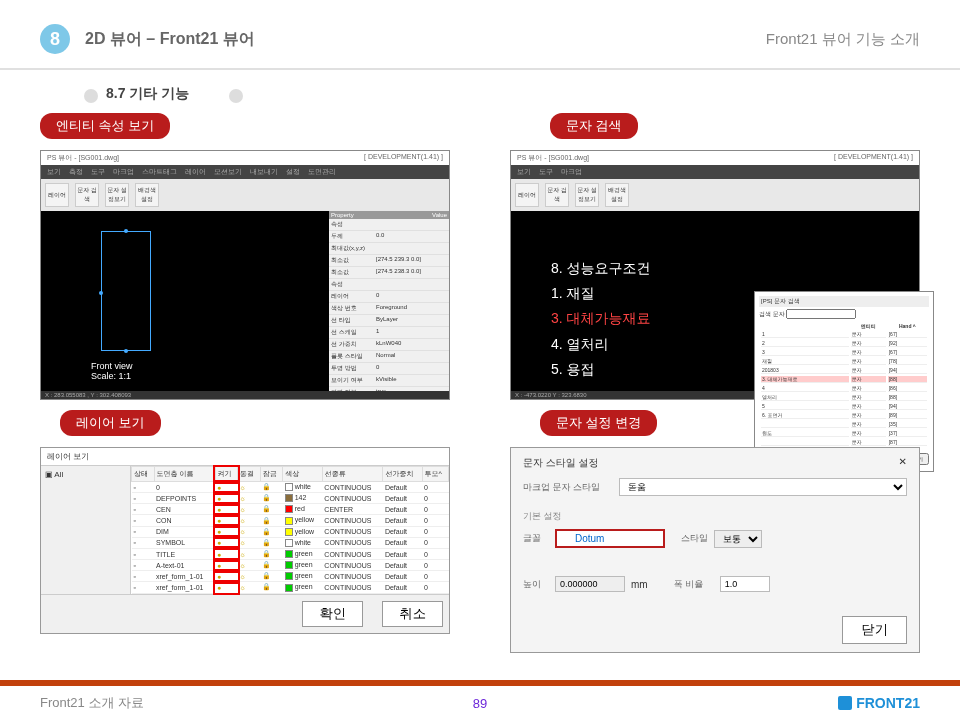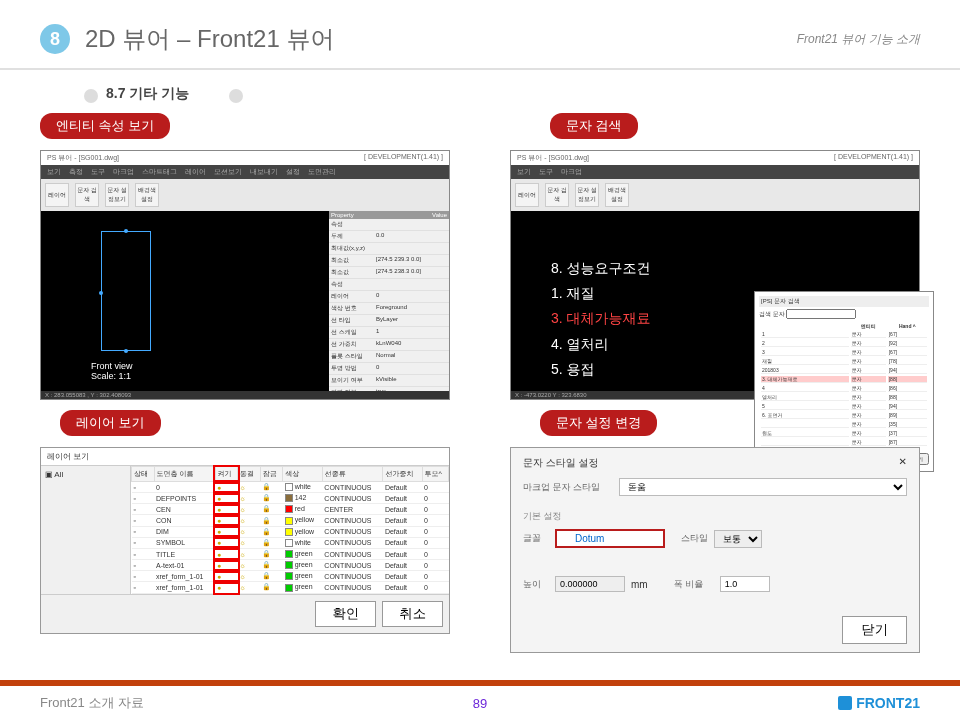--- a/index.html
+++ b/index.html
@@ -1,20 +1,20 @@
 <!DOCTYPE html>
 <html><head>
 <meta charset="utf-8">
 <style>
 *{box-sizing:border-box;margin:0;padding:0}
 body{width:960px;height:720px;background:#fff;font-family:"Malgun Gothic",Arial,sans-serif;font-size:11px;color:#333;position:relative;overflow:hidden}
 .hdr{display:flex;align-items:center;padding:10px 40px 0 40px;border-bottom:2px solid #e0e0e0;height:70px}
 .num-badge{width:30px;height:30px;background:#7ec8e8;color:#fff;border-radius:50%;display:flex;align-items:center;justify-content:center;font-size:18px;font-weight:bold;margin-right:15px}
-.title{font-size:24px;font-weight:normal;color:#666;flex:1}
-.subtitle{font-size:12px;font-style:italic;color:#888}
+.title{font-size:16px;font-weight:bold;color:#666;flex:1}
+.subtitle{font-size:15px;color:#888}
 .section-hdr{display:flex;align-items:flex-end;padding:15px 60px 10px 76px}
 .dot{width:14px;height:14px;background:#ddd;border-radius:50%;margin:0 8px}
 .section-title{font-size:14px;font-weight:bold;color:#444}
 .content{padding:0 40px;position:relative}
 .tag{display:inline-block;background:#b91c1c;color:#fff;padding:4px 16px;border-radius:12px;font-size:13px;margin-bottom:11px}
 .quad{display:grid;grid-template-columns:1fr 1fr;gap:10px 60px}
 .panel{position:relative}
 .app-window{background:#4a4a4a;border:1px solid #888;width:100%;font-size:7px}
 .app-titlebar{background:#fff;color:#666;padding:2px 6px;display:flex;justify-content:space-between;font-size:7px}
 .app-menubar{background:#444;color:#aaa;padding:2px 6px;display:flex;gap:8px;font-size:7px}
@@ -41,21 +41,21 @@
 .layer-title{background:#fff;padding:3px 6px;border-bottom:1px solid #ccc}
 .layer-body{display:flex}
 .layer-tree{width:90px;padding:4px;border-right:1px solid #ccc}
 .layer-table{flex:1;background:#fff}
 .layer-table table{width:100%;border-collapse:collapse;font-size:7px}
 .layer-table th{background:#f4f4f4;border:1px solid #ddd;padding:2px;font-weight:normal;text-align:left}
 .layer-table td{border-bottom:1px solid #eee;padding:1px 2px}
 .hl-col{outline:2px solid #e00}
 .color-sw{display:inline-block;width:8px;height:8px;border:1px solid #888;vertical-align:middle;margin-right:2px}
 .layer-btns{text-align:right;padding:6px;border-top:1px solid #ccc}
-.layer-btns button{padding:3px 16px;margin-left:4px;background:#fff;border:1px solid #999}
+.layer-btns button{padding:3px 16px;margin-left:17px;background:#fff;border:1px solid #999}
 .style-dialog{background:#f4f4f4;border:1px solid #999;font-size:10px;padding:8px 12px}
 .style-dialog .dlg-hdr{display:flex;justify-content:space-between;margin-bottom:8px;font-size:10px}
 .style-dialog fieldset{border:none;margin:8px 0;padding:6px 0}
 .style-dialog .grp-label{color:#888;font-size:9px;margin-bottom:6px;display:block}
 .style-dialog .row{display:flex;align-items:center;gap:6px;margin:4px 0}
 .style-dialog label{font-size:9px;color:#666;min-width:26px}
 .style-dialog select,.style-dialog input{border:1px solid #bbb;padding:2px 4px;font-size:9px;background:#fff}
 .style-dialog .sel-hl{border:2px solid #b91c1c;background:#fff;color:#06c;padding:2px 18px;min-width:110px}
 .style-dialog .close-btn{float:right;padding:4px 18px;border:1px solid #999;background:#fff;margin-top:6px}
 .footer{position:absolute;bottom:0;left:0;right:0;padding:8px 40px;display:flex;align-items:center;border-top:6px solid #c2410c;font-size:13px}

